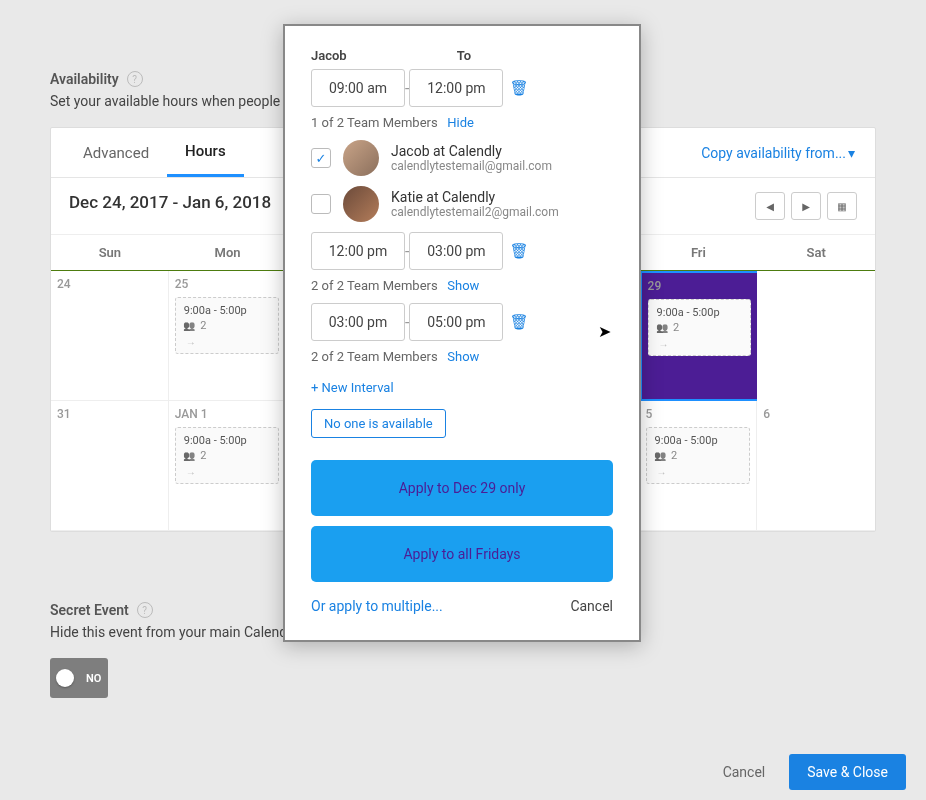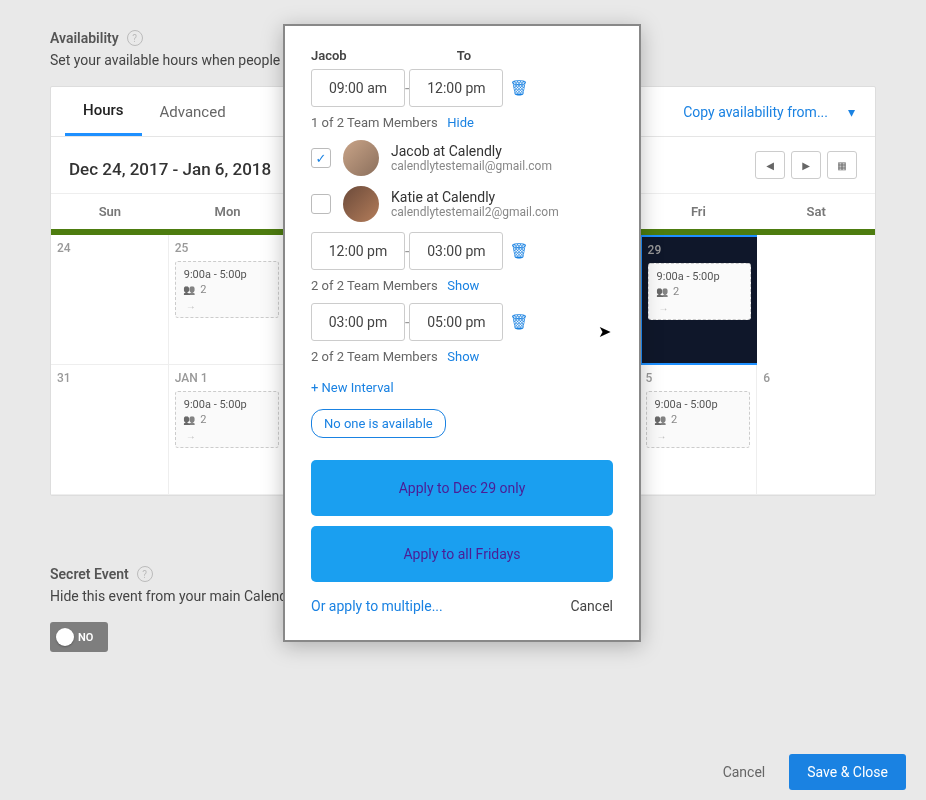--- a/index.html
+++ b/index.html
@@ -1,46 +1,46 @@
 <!DOCTYPE html>
 <html><head>
 <meta charset="utf-8">
 <style>
 * { margin: 0; padding: 0; box-sizing: border-box; font-family: -apple-system, BlinkMacSystemFont, "Segoe UI", Roboto, Helvetica, Arial, sans-serif; }
 body { background: #e9e9e9; width: 926px; height: 800px; position: relative; overflow: hidden; color: #333; }
 .page { padding: 30px 50px; }
-.section-header { display: flex; align-items: center; gap: 8px; margin-bottom: 6px; }
+.section-header { display: flex; align-items: center; gap: 8px; margin-bottom: 6px; margin-top: 41px; }
 .section-title { font-size: 14px; font-weight: 600; color: #555; }
 .help-circle { width: 16px; height: 16px; border: 1px solid #bbb; border-radius: 50%; display: inline-flex; align-items: center; justify-content: center; font-size: 10px; color: #bbb; }
 .section-desc { font-size: 14px; color: #444; margin-bottom: 18px; }
 .card { background: #fff; border: 1px solid #ddd; border-radius: 2px; }
 .tabs-row { display: flex; align-items: center; border-bottom: 1px solid #e5e5e5; padding: 0 14px; }
 .tab { padding: 14px 18px; font-size: 15px; color: #666; cursor: pointer; }
 .tab.active { color: #222; border-bottom: 3px solid #1e90ff; font-weight: 500; }
 .tabs-spacer { flex: 1; }
-.copy-link { color: #1a82e2; font-size: 14px; display: flex; align-items: center; gap: 20px; padding-right: 6px; justify-content: flex-end; }
-.date-bar { display: flex; align-items: flex-end; padding: 14px 18px; border-bottom: 1px solid #eee; }
+.copy-link { color: #1a82e2; font-size: 14px; display: flex; align-items: center; gap: 2px; padding-right: 6px; justify-content: flex-end; }
+.date-bar { display: flex; align-items: flex-start; padding: 14px 18px; border-bottom: 1px solid #eee; }
 .date-range { font-size: 17px; font-weight: 500; color: #333; }
 .date-nav { margin-left: auto; display: flex; gap: 6px; }
 .nav-btn { width: 30px; height: 28px; border: 1px solid #ccc; background: #fff; border-radius: 3px; display: flex; align-items: center; justify-content: center; color: #666; font-size: 10px; }
 .cal-grid { display: grid; grid-template-columns: repeat(7, 1fr); }
-.cal-head { border-bottom: 6px solid #4d7c0f; padding: 10px 0; text-align: center; font-size: 13px; font-weight: 600; color: #777; }
+.cal-head { border-bottom: 1px solid #4d7c0f; padding: 10px 0; text-align: center; font-size: 13px; font-weight: 600; color: #777; }
 .cal-cell { border-right: 1px solid #eee; border-bottom: 1px solid #eee; min-height: 130px; padding: 6px; position: relative; font-size: 12px; color: #888; background: #fff; }
-.cal-cell.selected { background: #0f172a; border: 2px solid #1e90ff; }
+.cal-cell.selected { background: #4c1d95; border: 2px solid #1e90ff; }
 .cal-cell:last-child { border-right: none; }
 .day-num { font-size: 12px; color: #999; font-weight: 500; display: block; margin-bottom: 6px; }
 .event-block { background: #fafafa; border: 1px dashed #ccc; border-radius: 3px; padding: 6px 8px; font-size: 11px; color: #555; }
 .event-block .small { margin-top: 2px; display: flex; align-items: center; gap: 4px; color: #888; font-size: 11px; }
 .people-icon::before { content: "👥"; font-size: 10px; filter: grayscale(1); }
 .click-arrow { display: flex; align-items: center; margin-top: 4px; color: #bbb; font-size: 10px; }
 .click-arrow::after { content: "→"; margin-left: 2px; }
 
 
 .secret-block { margin-top: 70px; }
-.toggle { width: 58px; height: 30px; background: #7e7e7e; border-radius: 3px; display: flex; align-items: center; padding: 3px 6px; margin-top: 14px; gap: 4px; color: #fff; font-size: 11px; font-weight: 600; }
+.toggle { width: 58px; height: 40px; background: #7e7e7e; border-radius: 3px; display: flex; align-items: center; padding: 3px 6px; margin-top: 14px; gap: 12px; color: #fff; font-size: 11px; font-weight: 600; }
 .toggle .knob { width: 18px; height: 18px; background: #fff; border-radius: 50%; box-shadow: 0 1px 2px rgba(0,0,0,.3); }
 
 
 .footer { position: absolute; bottom: 10px; right: 20px; display: flex; gap: 10px; align-items: center; }
 .btn-text { color: #666; font-size: 14px; padding: 8px 14px; background: transparent; border: none; }
 .btn-primary { background: #1a82e2; color: #fff; font-size: 14px; padding: 10px 18px; border: none; border-radius: 3px; }
 
 
 .modal { position: absolute; top: 24px; left: 283px; width: 358px; background: #fff; border: 2px solid #888; box-shadow: 0 4px 20px rgba(0,0,0,.25); padding: 22px 26px 26px; }
 .modal h2 { text-align: center; font-size: 18px; font-weight: 600; color: #222; margin-bottom: 18px; }
@@ -51,41 +51,41 @@
 .trash { color: #1a82e2; font-size: 15px; margin-left: 6px; cursor: pointer; }
 .team-line { font-size: 13px; color: #666; margin: 6px 0 10px; }
 .team-line a, .link { color: #1a82e2; cursor: pointer; }
 .member-row { display: flex; align-items: center; gap: 12px; margin-bottom: 10px; }
 .checkbox { width: 20px; height: 20px; border: 1px solid #bbb; border-radius: 3px; display: flex; align-items: center; justify-content: center; color: #1a82e2; font-size: 13px; }
 .avatar { width: 36px; height: 36px; border-radius: 50%; background: linear-gradient(135deg,#c9a488,#8b6f5c); flex-shrink: 0; }
 .avatar.two { background: linear-gradient(135deg,#6b4a3a,#b47d5a); }
 .member-info .name { font-size: 14px; color: #333; }
 .member-info .email { font-size: 12px; color: #888; word-break: break-all; }
 .new-interval { color: #1a82e2; font-size: 13px; margin: 6px 0 14px; display: inline-block; }
-.no-one { border: 1px solid #1a82e2; color: #1a82e2; font-size: 13px; padding: 6px 12px; border-radius: 12px; background: #fff; margin-bottom: 22px; display: inline-block; }
+.no-one { border: 1px solid #1a82e2; color: #1a82e2; font-size: 13px; padding: 6px 12px; border-radius: 3px; background: #fff; margin-bottom: 22px; display: inline-block; }
 .apply-btn { width: 100%; background: #1a9ff0; color: #4c1d95; border: none; padding: 20px 0; font-size: 14px; border-radius: 5px; margin-bottom: 10px; }
 .modal-footer { display: flex; justify-content: space-between; align-items: center; margin-top: 6px; }
 .modal-footer .mlink { color: #1a82e2; font-size: 14px; }
 .modal-footer .mcancel { color: #444; font-size: 14px; }
 .cursor { position: absolute; top: 322px; left: 598px; font-size: 16px; color: #000; pointer-events:none; }
 </style>
 </head>
 <body>
 
 <div class="page">
   <div class="section-header">
     <span class="section-title">Availability</span>
     <span class="help-circle">?</span>
   </div>
   <div class="section-desc">Set your available hours when people c</div>
 
   <div class="card">
     <div class="tabs-row">
+      <div class="tab">Advanced</div>
       <div class="tab active">Hours</div>
-      <div class="tab">Advanced</div>
       <div class="tabs-spacer"></div>
       <div class="copy-link">
         <span>Copy availability from...</span>
         <span>▾</span>
       </div>
     </div>
 
     <div class="date-bar">
       <span class="date-range">Dec 24, 2017 - Jan 6, 2018</span>
       <div class="date-nav">

